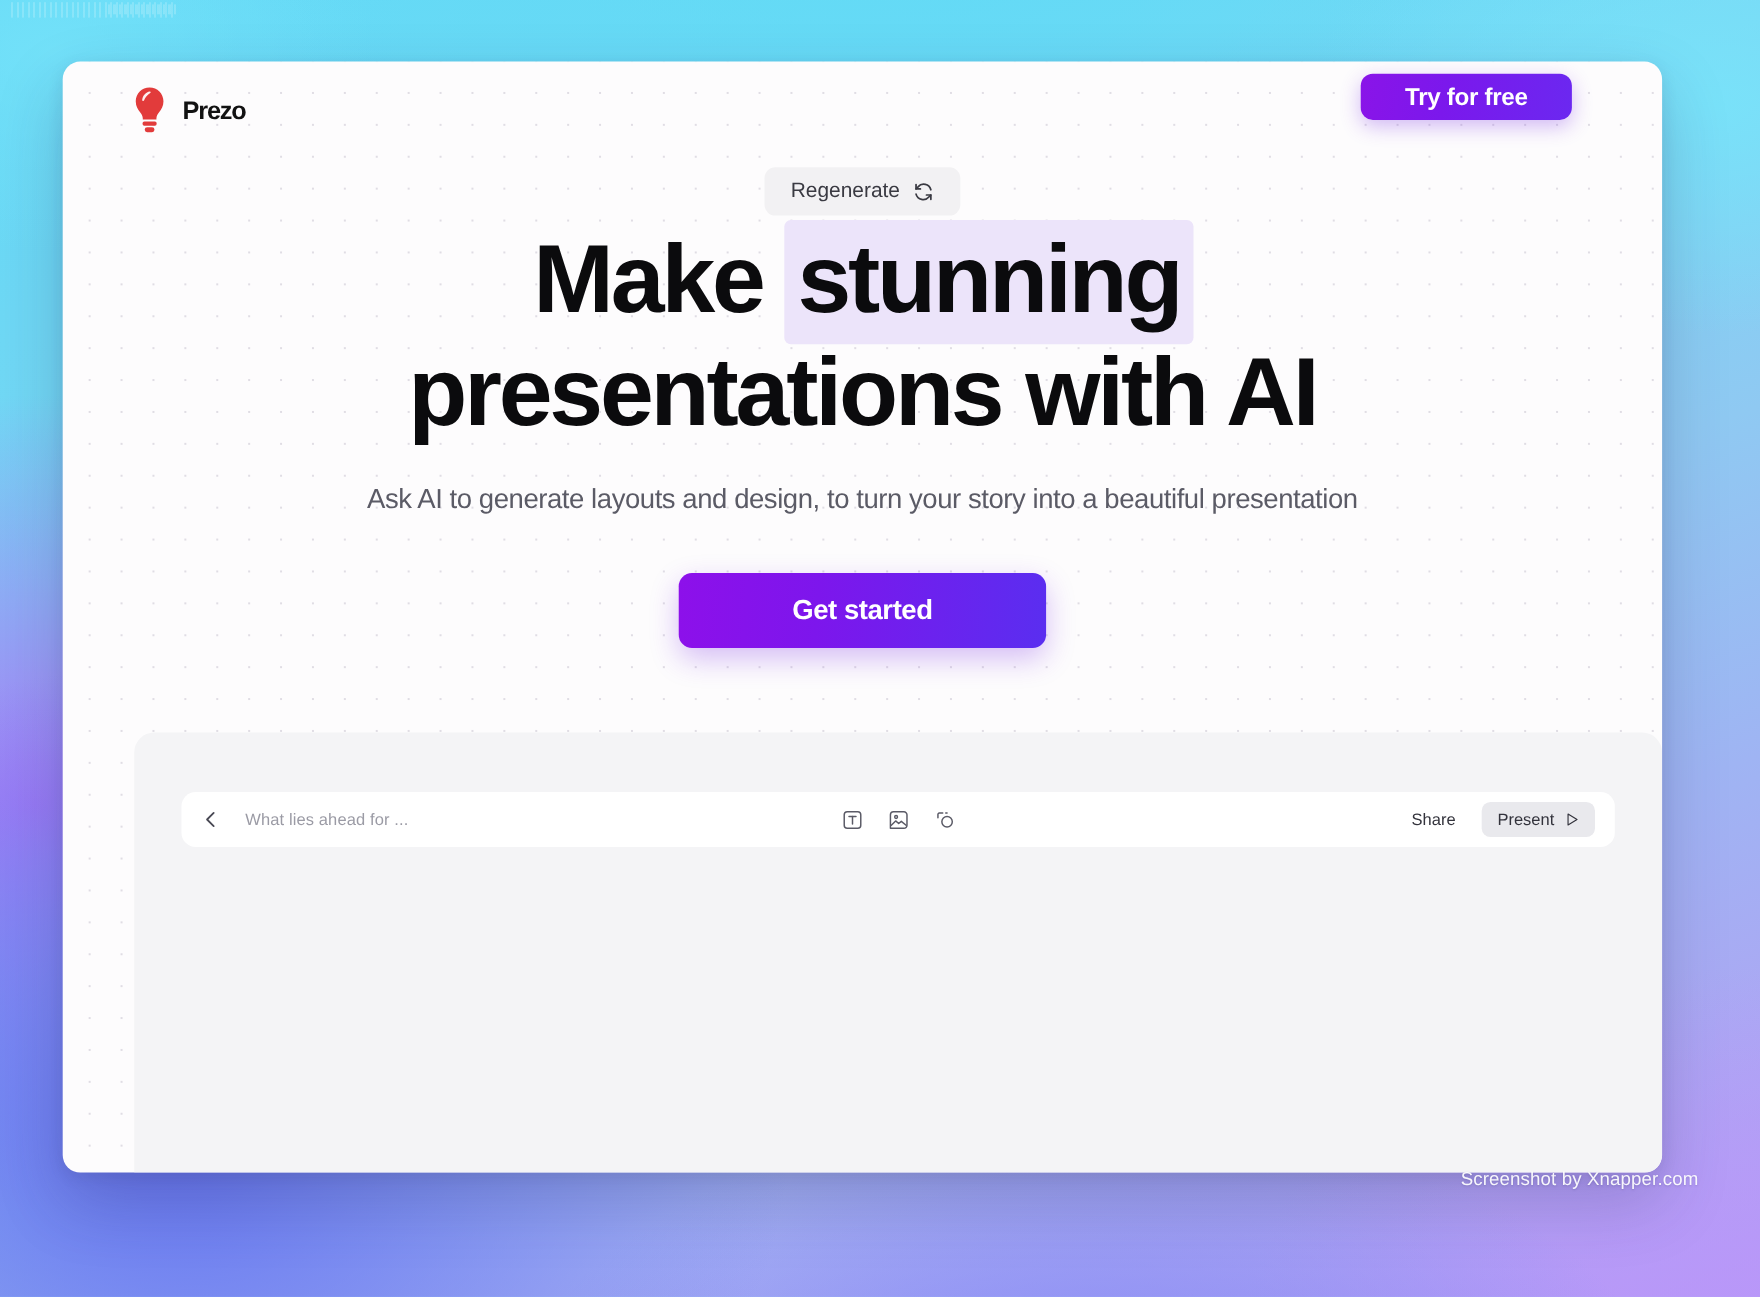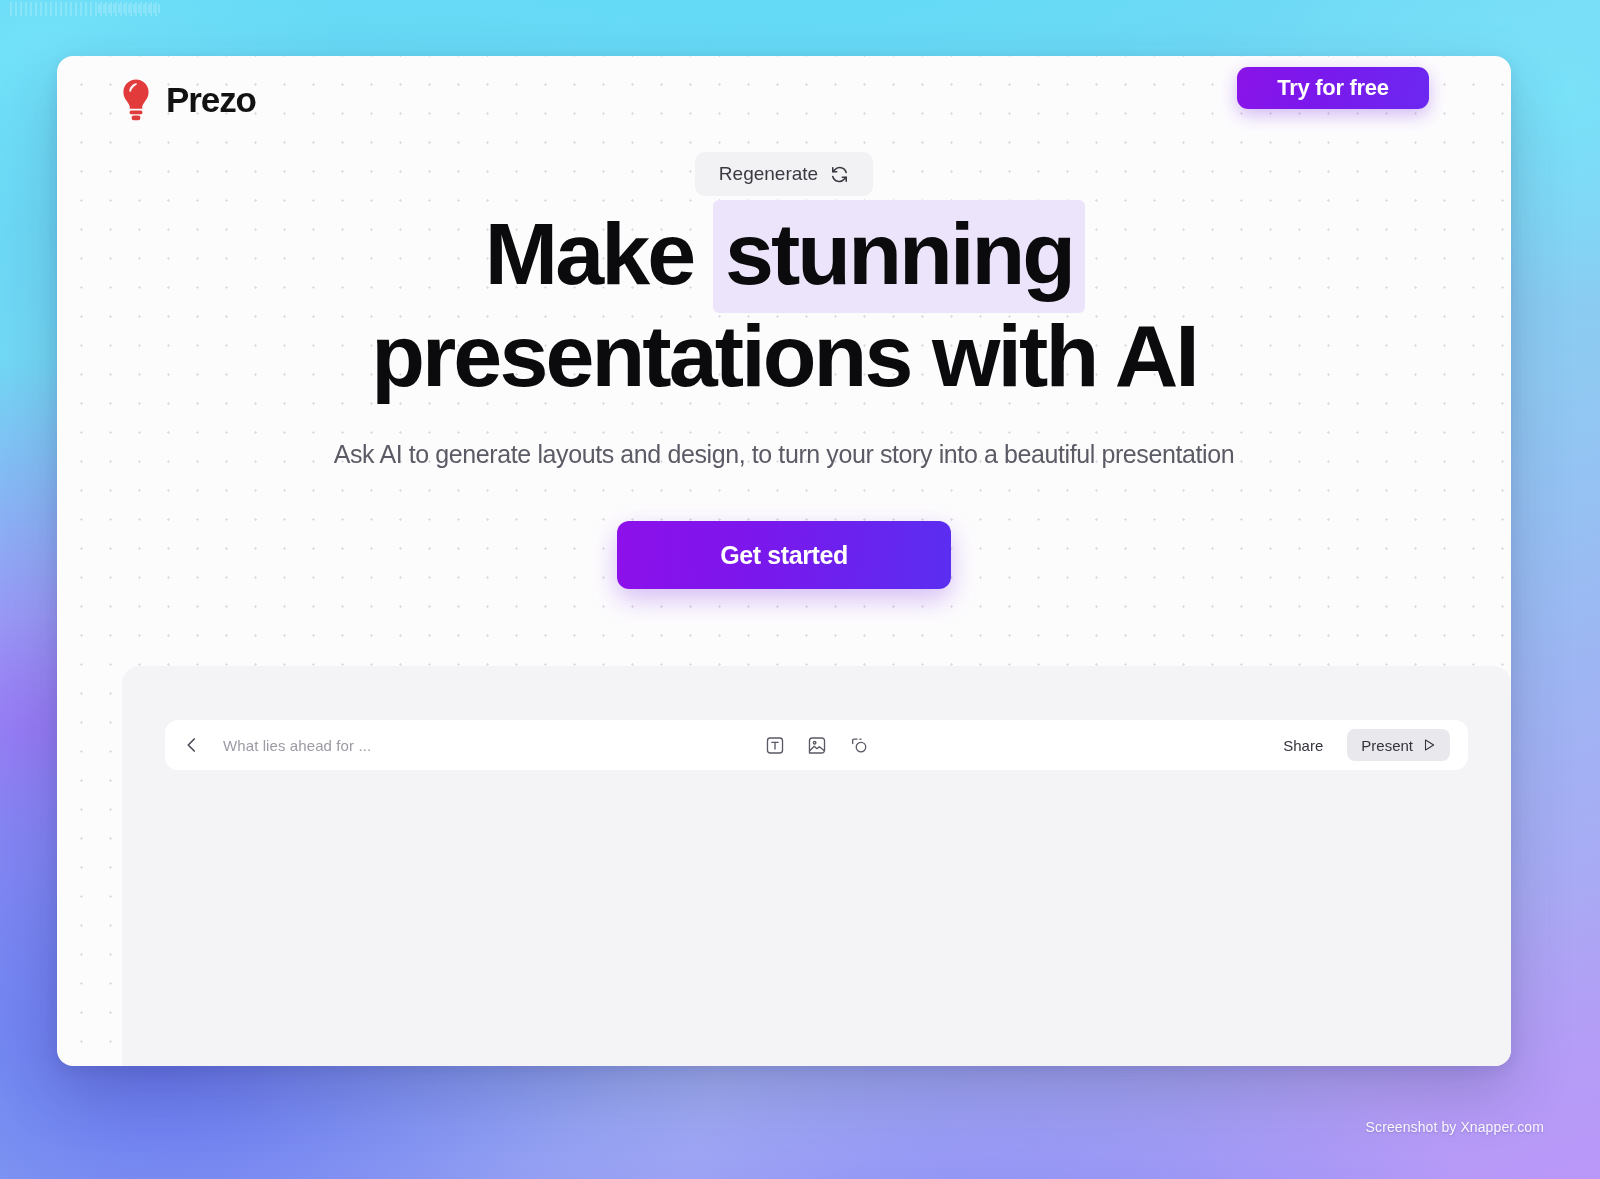--- a/index.html
+++ b/index.html
@@ -56,21 +56,21 @@
     background-position:10px 14px;
   }
 
   
   #app-header {
     position:absolute; left:0; top:0; width:100%; height:90px;
   }
   #brand { position:absolute; left:63px; top:22px; display:flex; align-items:center; gap:14px; }
   #bulb-icon { width:32px; height:44px; display:block; }
   #brand-name {
-    font-size:35px; font-weight:700; color:#121212; letter-spacing:-1.1px;
+    font-size:23px; font-weight:700; color:#121212; letter-spacing:-1.1px;
   }
   #try-free-button {
     position:absolute; right:82px; top:11px;
     width:192px; height:42px; border:none; border-radius:11px;
     background:linear-gradient(100deg, #8a14e8 0%, #7b18ec 40%, #6b28f0 100%);
     color:#fff; font-family:inherit; font-size:22px; font-weight:700;
     letter-spacing:-0.3px; cursor:pointer;
     box-shadow:0 6px 18px rgba(110,30,225,.30);
   }
 
@@ -142,22 +142,22 @@
   #present-button {
     height:32px; padding:0 14px; border:none; border-radius:8px;
     background:#e9e9ed; color:#33333c;
     font-family:inherit; font-size:15px; cursor:pointer;
     display:flex; align-items:center; gap:9px;
   }
   #play-icon { width:14px; height:14px; display:block; }
 
   
   #watermark {
-    position:absolute; right:56px; top:1119px;
-    font-size:14px; color:rgba(255,255,255,.93);
+    position:absolute; right:56px; top:1062px;
+    font-size:17px; color:rgba(255,255,255,.93);
     letter-spacing:.1px;
     text-shadow:0 1px 2px rgba(60,60,120,.25);
   }
 </style>
 </head>
 <body>
 
 <div id="backdrop">
   <div id="backdrop-sheen"></div>
 </div>

